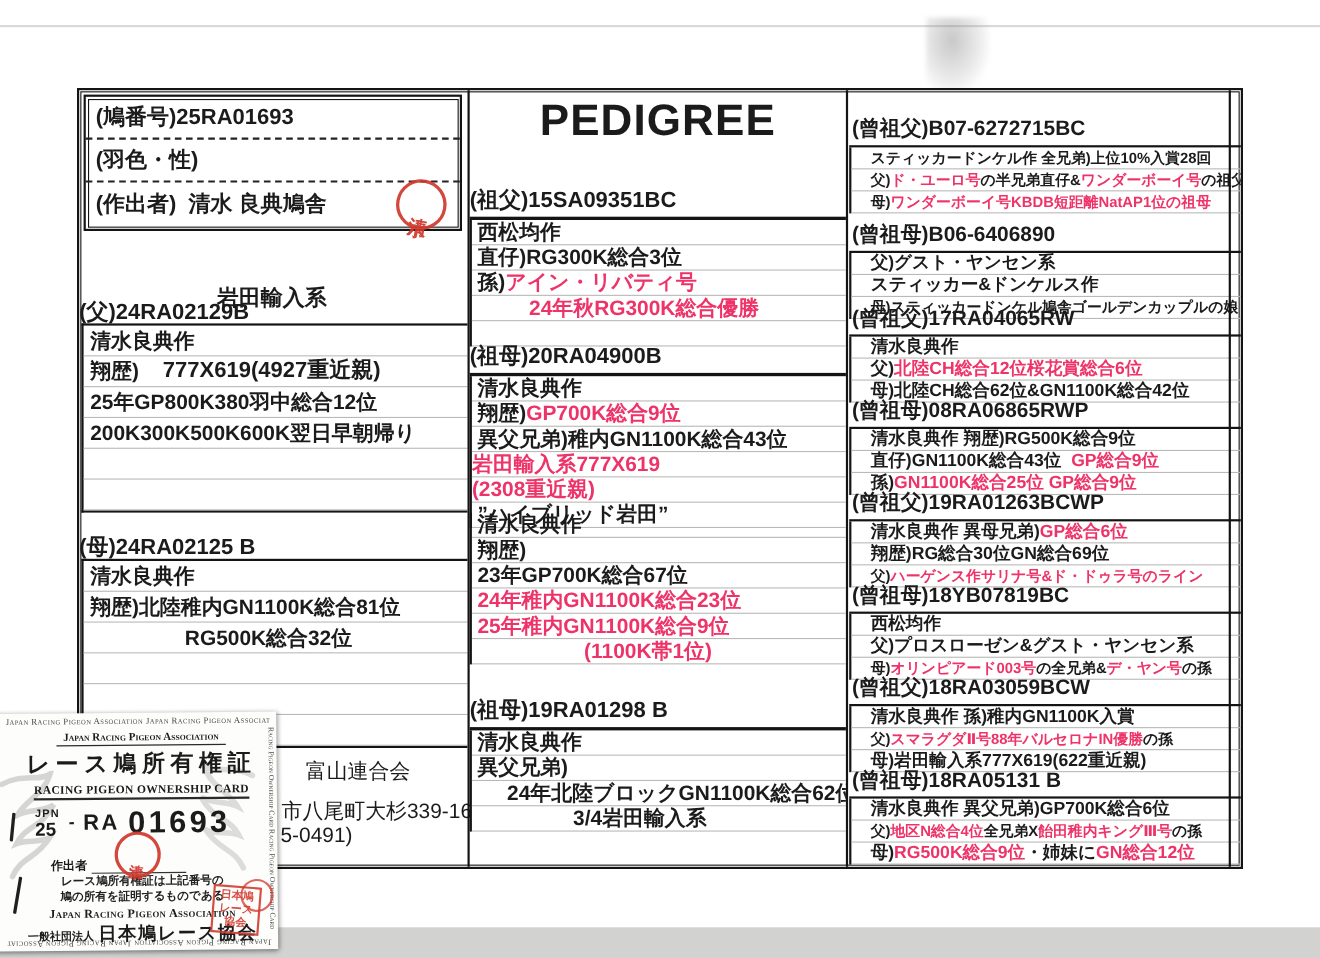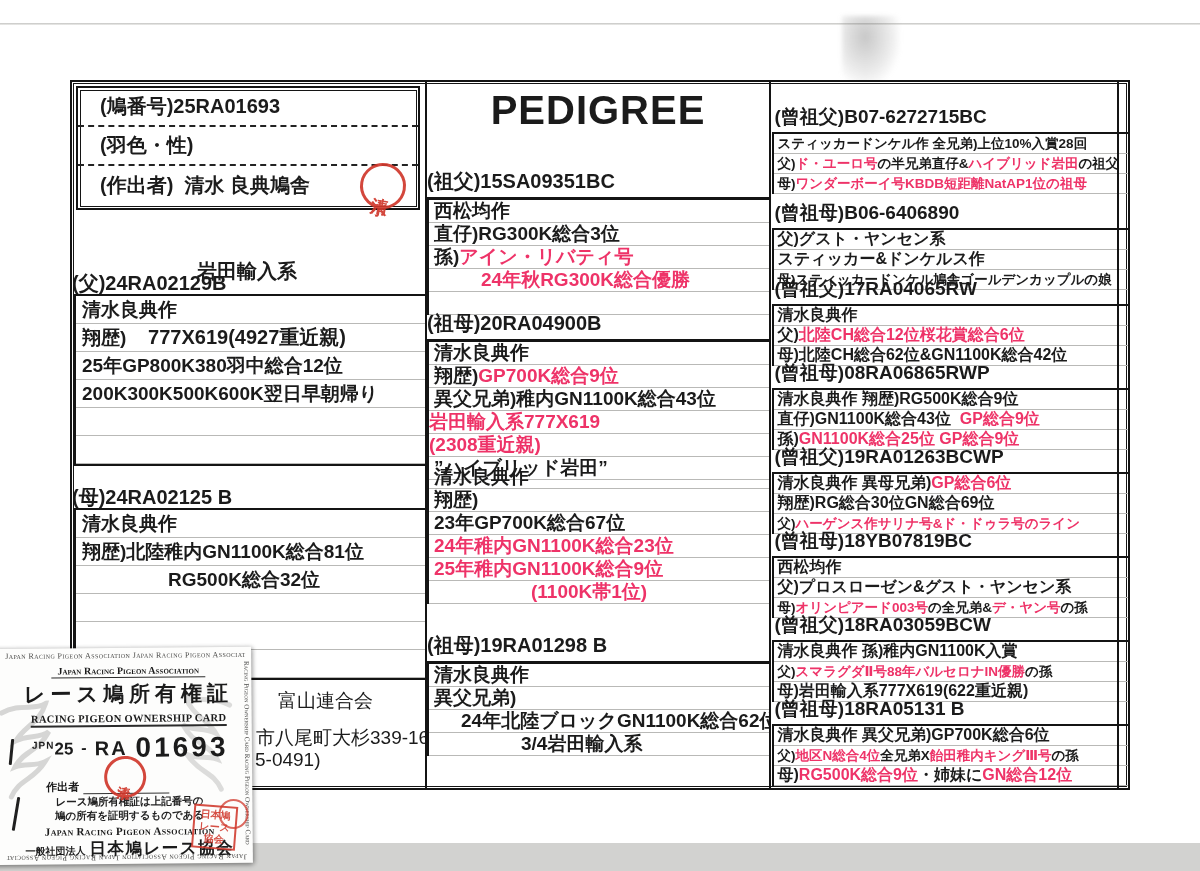--- a/index.html
+++ b/index.html
@@ -20,21 +20,21 @@
   .sheet{position:absolute;left:70px;top:80px;width:1060px;height:710px;border:2px solid #141414;background:#fff;}
   .sheet::before{content:'';position:absolute;inset:1px;border:1px solid #141414;pointer-events:none;}
   .col{position:absolute;top:0;bottom:0;}
   .col-left{left:0;width:353px;}
   .col-center{left:353px;width:346px;border-left:2.5px solid #141414;border-right:2.5px solid #141414;}
   .col-right{left:699.5px;right:0;}
   .col-right::after{content:'';position:absolute;right:9px;top:0;bottom:0;width:2px;background:#141414;}
   
   .info-box{position:absolute;left:4px;top:4px;width:344px;height:124px;border:2px solid #141414;}
   .info-box::before{content:'';position:absolute;inset:1.5px;border:1px solid #141414;pointer-events:none;}
-  .info-row{position:relative;height:39px;display:flex;align-items:center;padding-left:22px;
+  .info-row{position:relative;height:39px;display:flex;align-items:center;padding-left:9px;
     font-size:20px;font-weight:600;border-bottom:2px dashed #232323;white-space:pre;}
   .info-row:last-child{border-bottom:none;height:38px;}
   .hanko-circle{position:absolute;border-radius:50%;border:3px solid var(--stamp-red);color:var(--stamp-red);
     display:flex;align-items:center;justify-content:center;writing-mode:vertical-rl;
     font-weight:700;opacity:.92;background:rgba(255,255,255,.0);}
   .info-hanko{right:12px;top:-3px;width:46px;height:46px;font-size:17px;letter-spacing:2px;transform:rotate(10deg);}
   .strain{position:absolute;left:0;top:134px;width:350px;text-align:center;font-size:20px;font-weight:600;line-height:22px;white-space:pre;}
   
   .phead{position:absolute;left:0;width:100%;font-size:20px;font-weight:600;padding-left:0;white-space:pre;}
   .pbox{position:absolute;border:2px solid #141414;border-right:none;}
@@ -58,21 +58,21 @@
   
   .ptitle{position:absolute;left:0;top:6px;width:100%;text-align:center;font-size:40px;font-weight:700;letter-spacing:1px;}
   .cpanel{position:absolute;left:0;width:100%;}
   .cpanel .phead{position:relative;border-bottom:3px solid #141414;padding-bottom:2px;}
   .cpanel .plines{border-left:2px solid #141414;}
   .cpanel .line{height:23px;font-size:19px;padding-left:5px;}
   
   .rpanel{position:absolute;left:0;width:100%;}
   .rpanel .phead{position:relative;font-size:19px;border-bottom:2.5px solid #141414;padding-bottom:2px;padding-left:3px;}
   .rpanel .plines{border-left:2px solid #141414;}
-  .rpanel .line{height:20px;font-size:16px;padding-left:4px;}
+  .rpanel .line{height:20px;font-size:16px;padding-left:18px;}
   .rpanel .line.sm{font-size:13.5px;}
   
   .card{position:absolute;left:-16px;top:648px;width:268px;height:216px;background:#fdfdfc;z-index:6;
     box-shadow:0 2px 5px rgba(0,0,0,.35), 2px 0 4px rgba(0,0,0,.18);transform:rotate(-0.5deg);overflow:hidden;}
   .edge-text{position:absolute;color:#4a4a48;font-family:"Liberation Serif","DejaVu Serif",serif;
     font-variant:small-caps;overflow:hidden;white-space:nowrap;}
   .edge-top{top:3px;left:22px;right:6px;font-size:8px;letter-spacing:.4px;}
   .edge-bottom{bottom:2px;left:22px;right:6px;font-size:8px;letter-spacing:.4px;transform:rotate(180deg);}
   .edge-right{right:1px;top:14px;bottom:6px;writing-mode:vertical-rl;font-size:7px;}
   .card-eagle{position:absolute;opacity:.8;}
@@ -81,21 +81,21 @@
   .tick{position:absolute;width:3px;background:#202020;border-radius:1px;}
   .tick1{left:26px;top:90px;height:26px;transform:rotate(6deg);}
   .tick2{left:30px;top:148px;height:34px;transform:rotate(10deg);}
   .card-content{position:absolute;left:34px;right:12px;top:12px;text-align:center;}
   .assoc-top{display:inline-block;font-family:"Liberation Serif","DejaVu Serif",serif;font-variant:small-caps;
     font-size:10px;font-weight:700;border-bottom:1px solid #2a2a2a;padding:0 6px 1px;}
   .title-jp{font-size:21px;font-weight:700;letter-spacing:5px;margin-top:2px;white-space:nowrap;}
   .title-en{display:inline-block;font-family:"Liberation Serif","DejaVu Serif",serif;font-size:10.5px;font-weight:700;
     border-bottom:2px solid #2a2a2a;padding-bottom:1px;letter-spacing:.3px;}
   .reg-row{display:flex;align-items:center;gap:8px;margin:5px 0 0 14px;font-weight:700;}
-  .reg-col{display:flex;flex-direction:row;align-items:flex-start;line-height:1;}
+  .reg-col{display:flex;flex-direction:column;align-items:flex-start;line-height:1;}
   .reg-country{font-size:10px;letter-spacing:1px;}
   .reg-year{font-size:17px;}
   .reg-sep{font-size:16px;}
   .reg-series{font-size:20px;letter-spacing:2px;}
   .reg-number{font-size:28px;letter-spacing:3px;}
   .breeder-row{position:relative;display:flex;align-items:flex-end;margin:4px 0 0 28px;height:26px;}
   .breeder-label{font-size:11px;font-weight:600;}
   .breeder-line{width:86px;border-bottom:1px solid #333;margin-left:4px;}
   .card-hanko{left:58px;top:-12px;width:42px;height:42px;font-size:13px;letter-spacing:1px;transform:rotate(8deg);z-index:2;}
   .cert-line{font-size:10.5px;font-weight:600;color:#222;line-height:14px;white-space:nowrap;}
@@ -202,21 +202,21 @@
             <div class="line indent3"><span>3/4岩田輸入系</span></div>
           </div>
       </div>
     </div>
 
     <div class="col col-right">
       <div class="rpanel" style="top:22px">
         <div class="phead">(曾祖父)B07-6272715BC</div>
         <div class="plines">
             <div class="line sm"><span>スティッカードンケル作 全兄弟)上位10%入賞28回</span></div>
-            <div class="line sm"><span>父)</span><span class="red">ド・ユーロ号</span><span>の半兄弟直仔&amp;</span><span class="red">ハイブリッド岩田</span><span>の祖父</span></div>
+            <div class="line sm"><span>父)</span><span class="red">ド・ユーロ号</span><span>の半兄弟直仔&amp;</span><span class="red">ワンダーボーイ号</span><span>の祖父</span></div>
             <div class="line sm"><span>母)</span><span class="red">ワンダーボーイ号KBDB短距離NatAP1位の祖母</span></div>
           </div>
       </div>
       <div class="rpanel" style="top:118px">
         <div class="phead">(曾祖母)B06-6406890</div>
         <div class="plines">
             <div class="line"><span>父)グスト・ヤンセン系</span></div>
             <div class="line"><span>スティッカー&amp;ドンケルス作</span></div>
             <div class="line sm"><span>母)スティッカードンケル鳩舎ゴールデンカップルの娘</span></div>
           </div>

